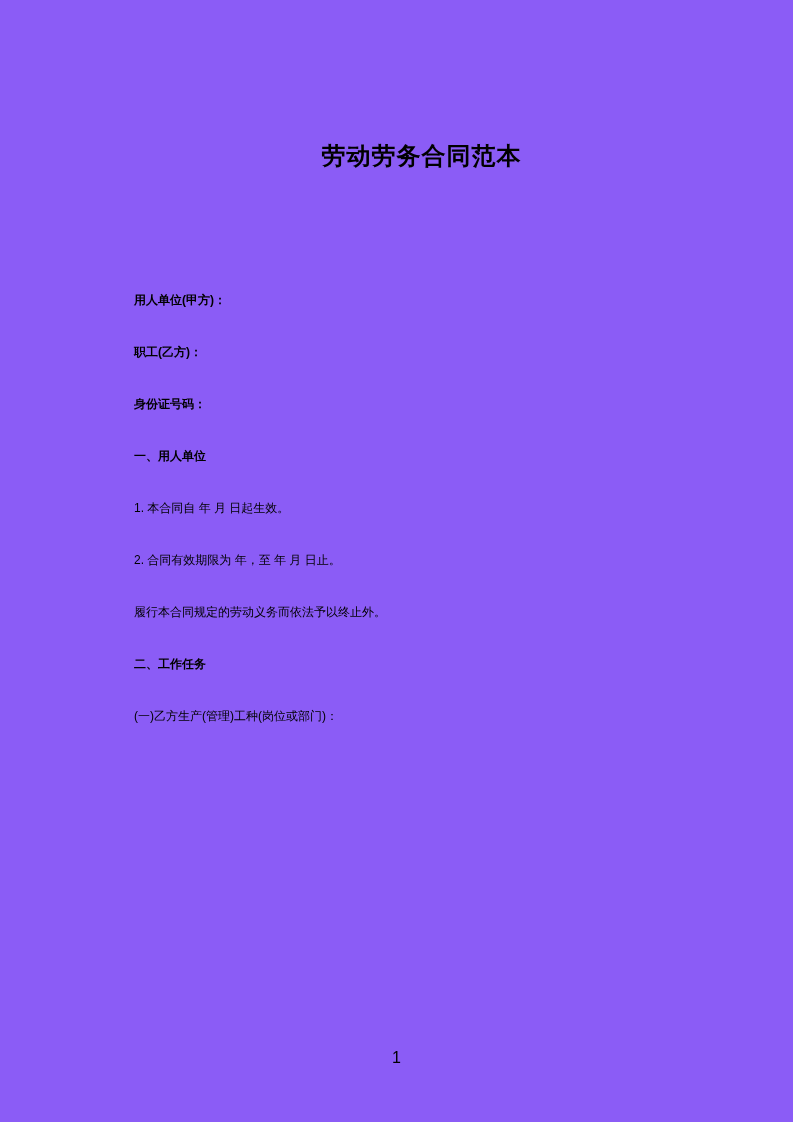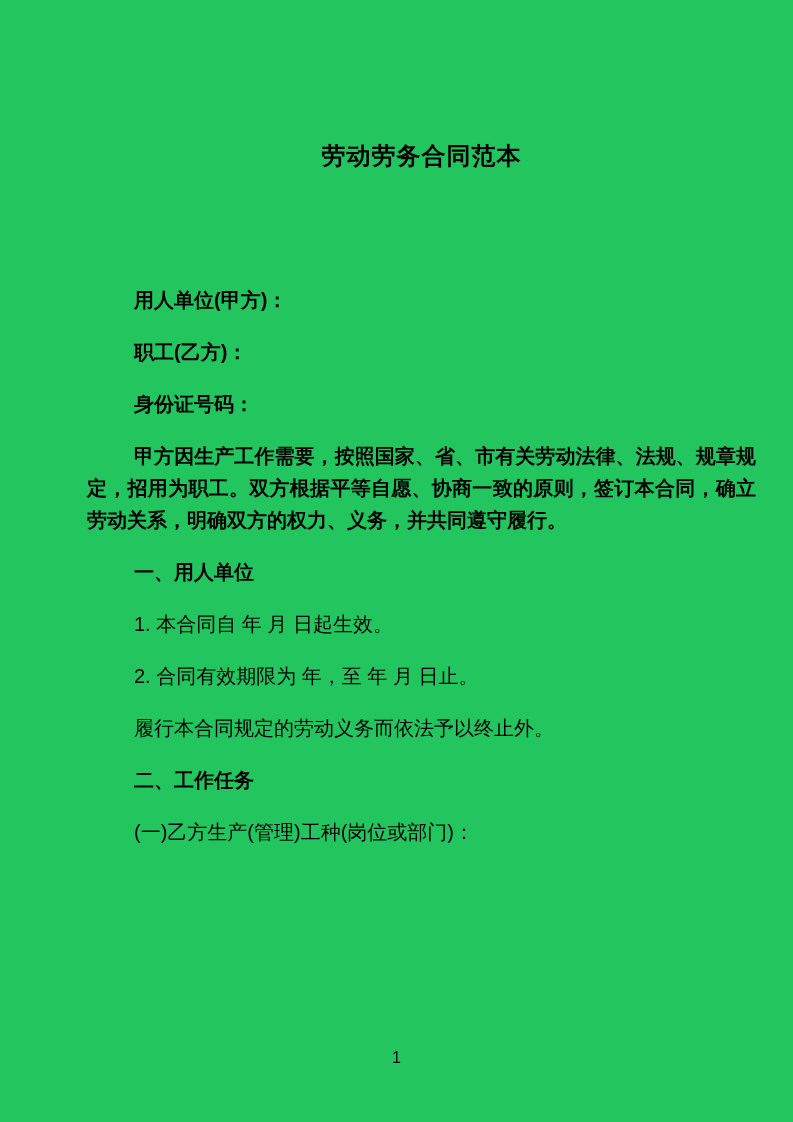--- a/index.html
+++ b/index.html
@@ -11,34 +11,34 @@
     width: 793px;
     height: 1122px;
     overflow: hidden;
     font-family: "Liberation Sans", "DejaVu Sans", sans-serif;
     color: #000000;
   }
   .page {
     position: relative;
     width: 793px;
     height: 1122px;
-    background: #22c55e;
+    background: #8b5cf6;
     box-sizing: border-box;
     padding: 138px 37px 0 87px;
   }
   .doc-title {
     font-size: 24px;
     line-height: 36px;
     font-weight: bold;
     text-align: center;
     margin: 0 0 110px 0;
     letter-spacing: 1px;
   }
   .para {
-    font-size: 20px;
+    font-size: 12px;
     line-height: 32px;
     margin: 0 0 20px 0;
     text-indent: 47px;
     text-align: justify;
     word-break: break-all;
   }
   .bold {
     font-weight: bold;
   }
   .page-footer {
@@ -58,21 +58,20 @@
 <div class="page">
 
   <h1 class="doc-title">劳动劳务合同范本</h1>
 
   <p class="para bold">用人单位(甲方)：</p>
 
   <p class="para bold">职工(乙方)：</p>
 
   <p class="para bold">身份证号码：</p>
 
-  <p class="para bold">甲方因生产工作需要，按照国家、省、市有关劳动法律、法规、规章规定，招用为职工。双方根据平等自愿、协商一致的原则，签订本合同，确立劳动关系，明确双方的权力、义务，并共同遵守履行。</p>
 
   <p class="para bold">一、用人单位</p>
 
   <p class="para">1. 本合同自  年  月  日起生效。</p>
 
   <p class="para">2. 合同有效期限为  年，至  年  月  日止。</p>
 
 
   <p class="para">履行本合同规定的劳动义务而依法予以终止外。</p>
 

